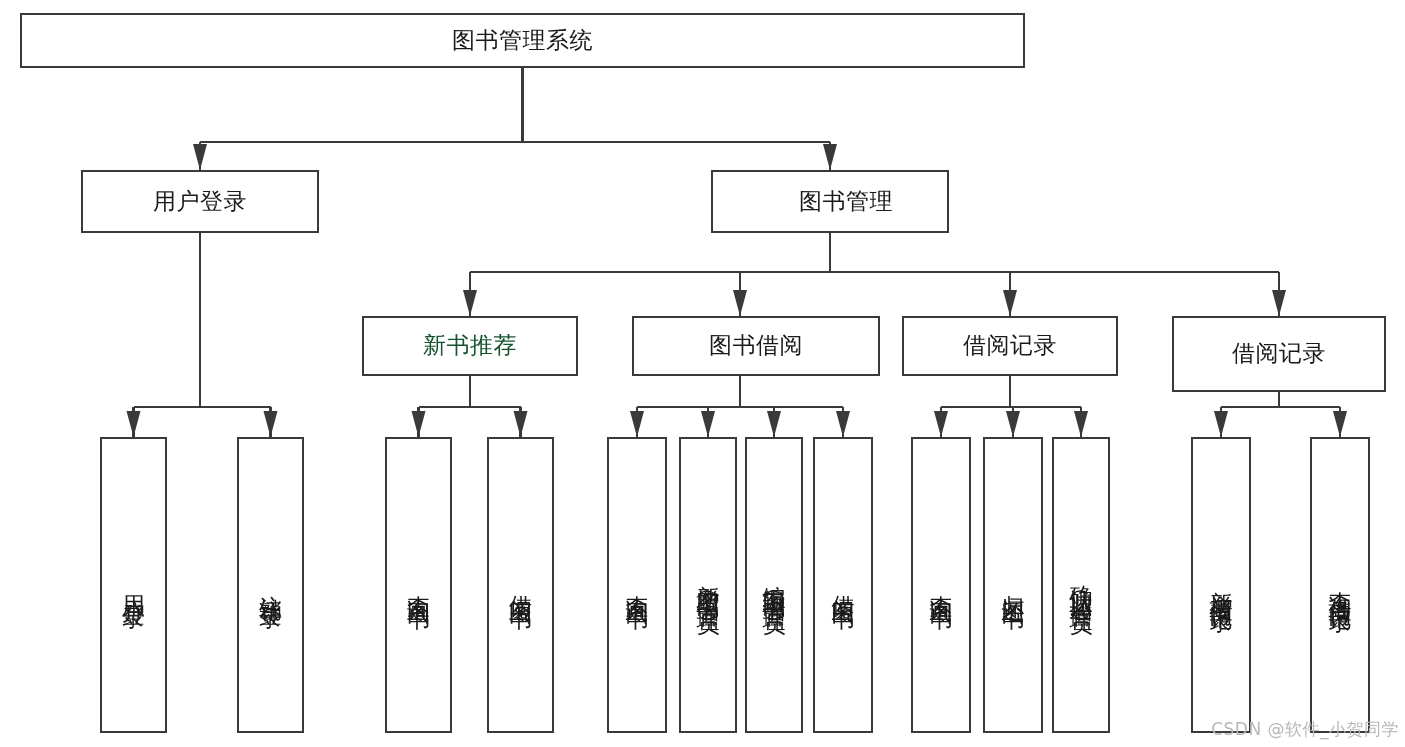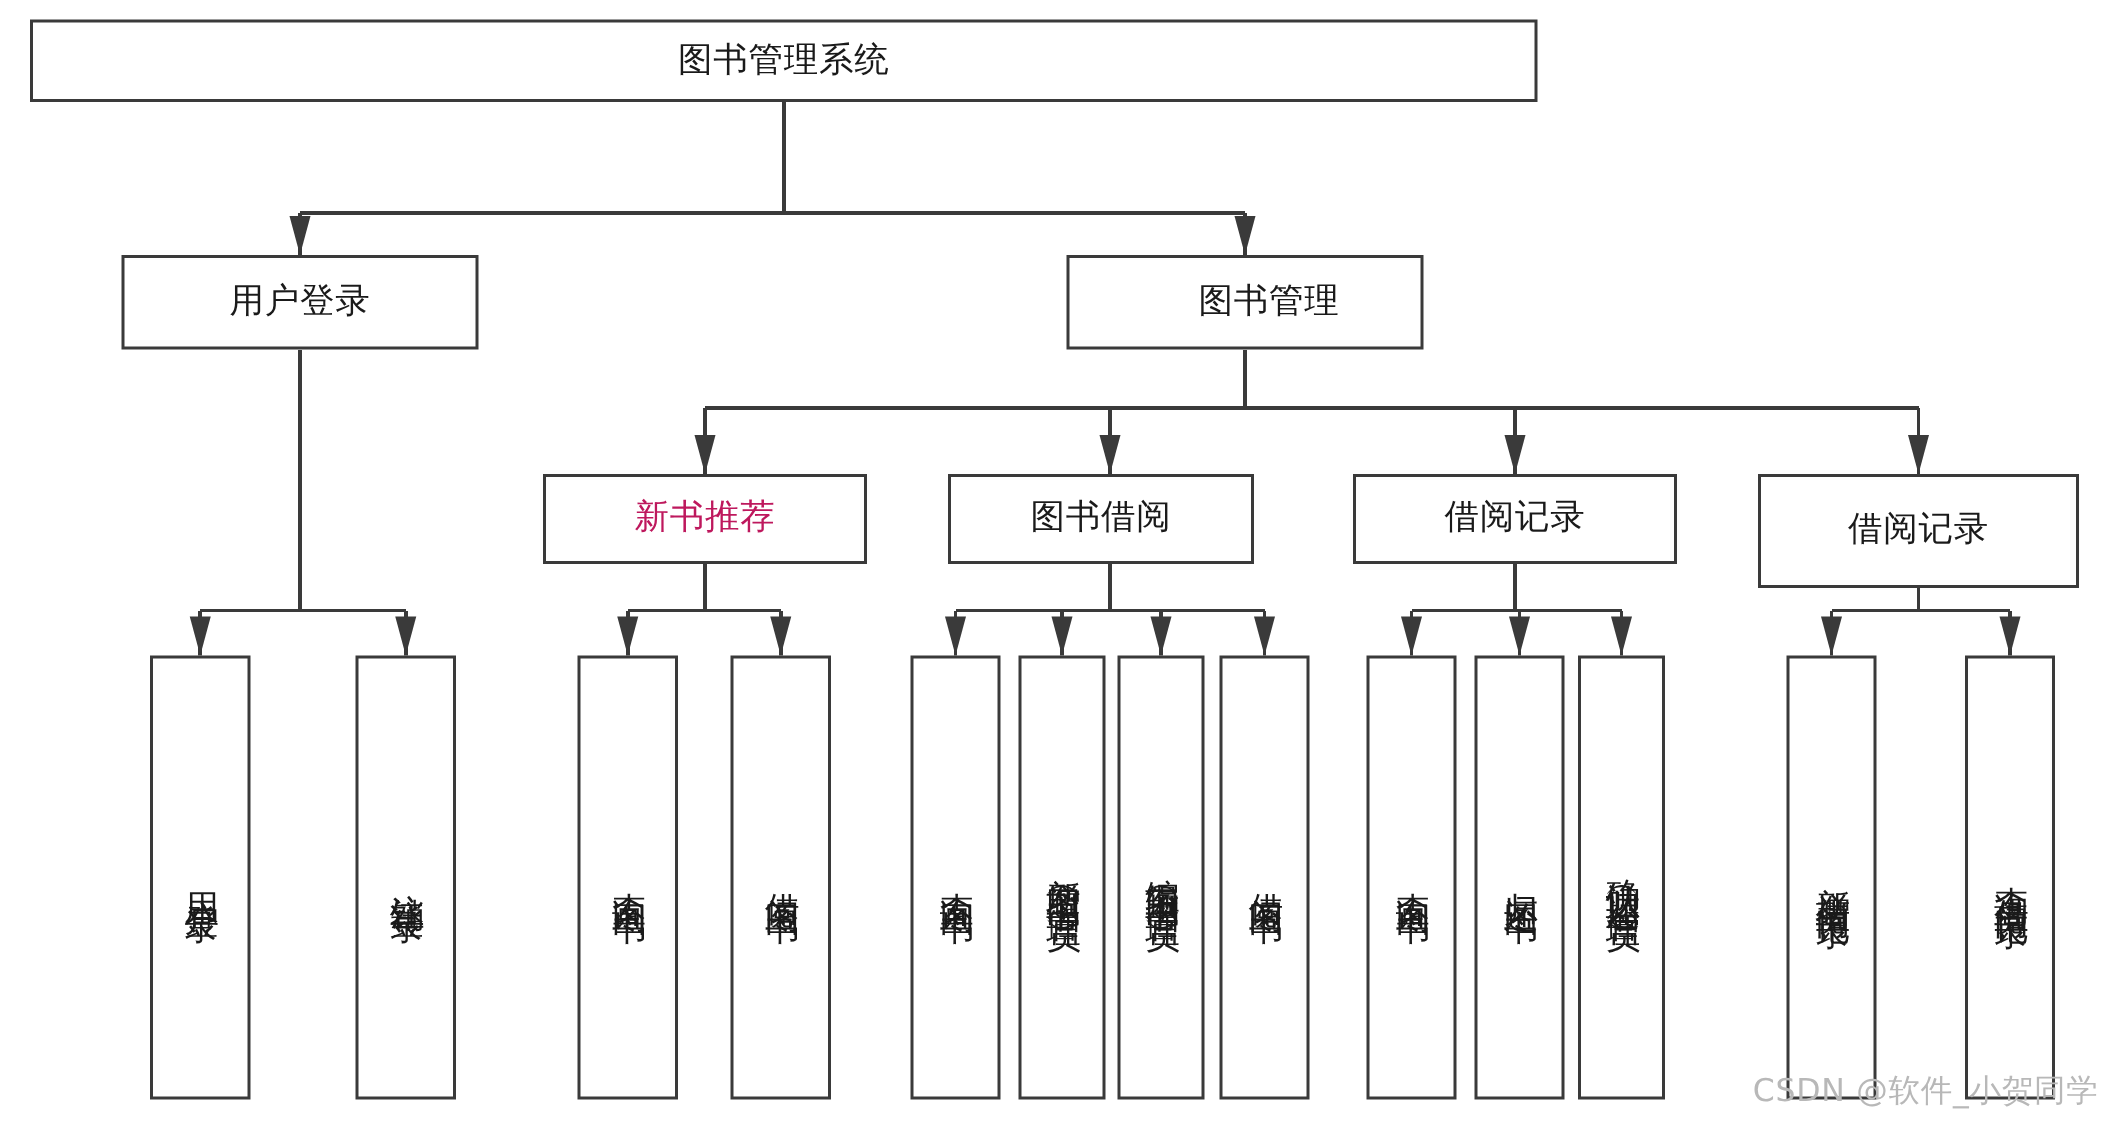--- a/index.html
+++ b/index.html
@@ -54,21 +54,21 @@
     text-orientation: upright;
     font-size: 23px;
     letter-spacing: 4px;
     line-height: 1;
     white-space: nowrap;
   }
   #watermark {
     position: absolute;
     right: 6px;
     bottom: 6px;
-    font-size: 21px;
+    font-size: 17px;
     color: #b8b8b8;
     letter-spacing: 0.5px;
     white-space: nowrap;
   }
 </style>
 </head>
 <body>
 
 <div id="canvas">
   <svg id="edges" viewBox="0 0 1405 747" width="1405" height="747" aria-hidden="true">
@@ -128,24 +128,24 @@
   <div id="nodes">
       <div class="node horiz" style="left: 20px; top: 13px; width: 1005px; height: 55px; border-color: rgb(58, 58, 58); color: rgb(26, 26, 26);">
         <span class="label">图书管理系统</span>
       </div>
       <div class="node horiz" style="left: 81px; top: 170px; width: 238px; height: 63px; border-color: rgb(58, 58, 58); color: rgb(26, 26, 26);">
         <span class="label">用户登录</span>
       </div>
       <div class="node horiz" style="left: 711px; top: 170px; width: 238px; height: 63px; border-color: rgb(58, 58, 58); color: rgb(26, 26, 26); padding-left: 32px;">
         <span class="label">图书管理</span>
       </div>
-      <div class="node horiz" style="left: 362px; top: 316px; width: 216px; height: 60px; border-color: rgb(58, 58, 58); color: #be185d;">
+      <div class="node horiz" style="left: 362px; top: 316px; width: 216px; height: 60px; border-color: rgb(58, 58, 58); color: #14532d;">
         <span class="label">新书推荐</span>
       </div>
-      <div class="node horiz" style="left: 632px; top: 316px; width: 204px; height: 60px; border-color: rgb(58, 58, 58); color: rgb(26, 26, 26);">
+      <div class="node horiz" style="left: 632px; top: 316px; width: 248px; height: 60px; border-color: rgb(58, 58, 58); color: rgb(26, 26, 26);">
         <span class="label">图书借阅</span>
       </div>
       <div class="node horiz" style="left: 902px; top: 316px; width: 216px; height: 60px; border-color: rgb(58, 58, 58); color: rgb(26, 26, 26);">
         <span class="label">借阅记录</span>
       </div>
       <div class="node horiz" style="left: 1172px; top: 316px; width: 214px; height: 76px; border-color: rgb(58, 58, 58); color: rgb(26, 26, 26);">
         <span class="label">借阅记录</span>
       </div>
       <div class="node vert" style="left: 100px; top: 437px; width: 67px; height: 296px; border-color: rgb(58, 58, 58); color: rgb(26, 26, 26);">
         <span class="label">用户登录</span>

